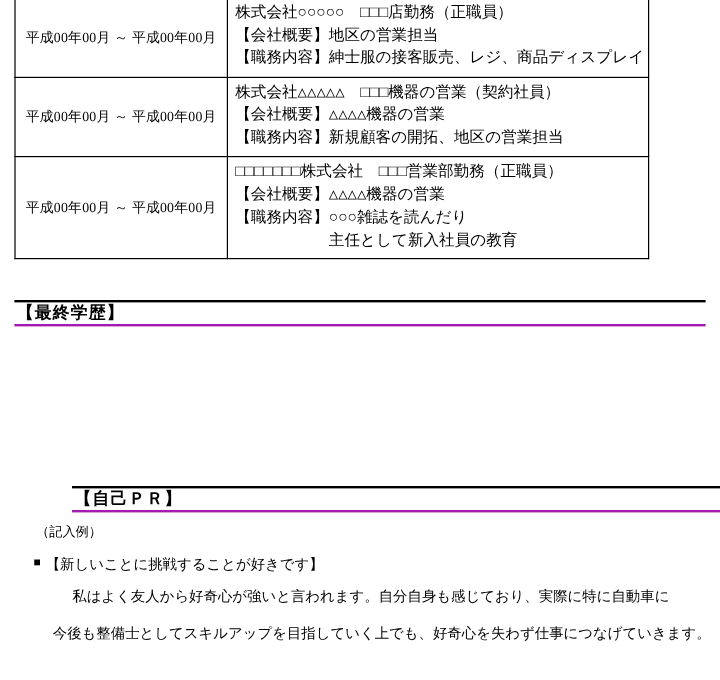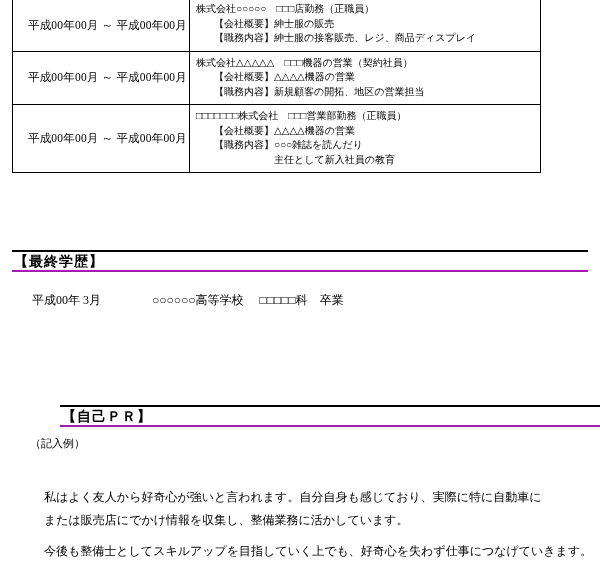--- a/index.html
+++ b/index.html
@@ -32,30 +32,31 @@
   }
   .history-table td {
     border: 1px solid #000000;
     padding: 0;
     vertical-align: middle;
   }
   .col-period { width: 176px; }
   .col-detail { width: 350px; }
 
   .period-cell {
-    text-align: right;
+    text-align: center;
     font-size: 11.5px;
     letter-spacing: 0.2px;
     white-space: nowrap;
     padding: 4px 2px;
   }
   .detail-cell {
     padding: 4px 6px 5px 6px;
-    font-size: 10px;
+    font-size: 13px;
     line-height: 1.45;
+    font-family: Liberation Mono, monospace;
   }
   .detail-line {
     white-space: nowrap;
   }
   .detail-line .lbl {
     display: inline-block;
     width: 78px;
     text-align: right;
   }
   .detail-indent {
@@ -128,40 +129,41 @@
     position: absolute;
     left: 44px;
     top: 486px;
     width: 530px;
     font-size: 12px;
     line-height: 23px;
   }
   .pr-body p {
     margin: 0;
     white-space: nowrap;
+    text-align: center;
   }
   .pr-body p.last {
     margin-top: 8px;
   }
 </style>
 </head>
 <body>
 
 <div class="page">
 
   <table class="history-table">
     <tbody>
       <tr class="row1">
         <td class="col-period">
           <div class="period-cell">平成00年00月 ～ 平成00年00月</div>
         </td>
         <td class="col-detail">
           <div class="detail-cell">
             <div class="detail-line">株式会社○○○○○　□□□店勤務（正職員）</div>
-            <div class="detail-line"><span class="lbl">【会社概要】</span><span>紳士服の販売</span></div>
+            <div class="detail-line"><span class="lbl">【会社概要】</span><span>地区の営業担当</span></div>
             <div class="detail-line"><span class="lbl">【職務内容】</span><span>紳士服の接客販売、レジ、商品ディスプレイ</span></div>
           </div>
         </td>
       </tr>
       <tr>
         <td class="col-period">
           <div class="period-cell">平成00年00月 ～ 平成00年00月</div>
         </td>
         <td class="col-detail">
           <div class="detail-cell">
@@ -183,27 +185,26 @@
             <div class="detail-indent">主任として新入社員の教育</div>
           </div>
         </td>
       </tr>
     </tbody>
   </table>
 
   <div class="section-head" id="edu-head">
     <div class="title">【最終学歴】</div>
   </div>
-  <div class="edu-row">
-    <span class="edu-date">平成00年 3月</span><span class="edu-school">○○○○○○高等学校</span><span class="edu-gap"></span><span class="edu-school">□□□□□科　卒業</span>
-  </div>
 
   <div class="section-head" id="pr-head">
     <div class="title">【自己ＰＲ】</div>
   </div>
   <div class="pr-note">（記入例）</div>
+  <div class="pr-title">
+    <span class="pr-bullet">■</span><span>【新しいことに挑戦することが好きです】</span>
+  </div>
   <div class="pr-body">
     <p>私はよく友人から好奇心が強いと言われます。自分自身も感じており、実際に特に自動車に</p>
-    <p>または販売店にでかけ情報を収集し、整備業務に活かしています。</p>
     <p class="last">今後も整備士としてスキルアップを目指していく上でも、好奇心を失わず仕事につなげていきます。</p>
   </div>
 
 </div>
 
 </body></html>

